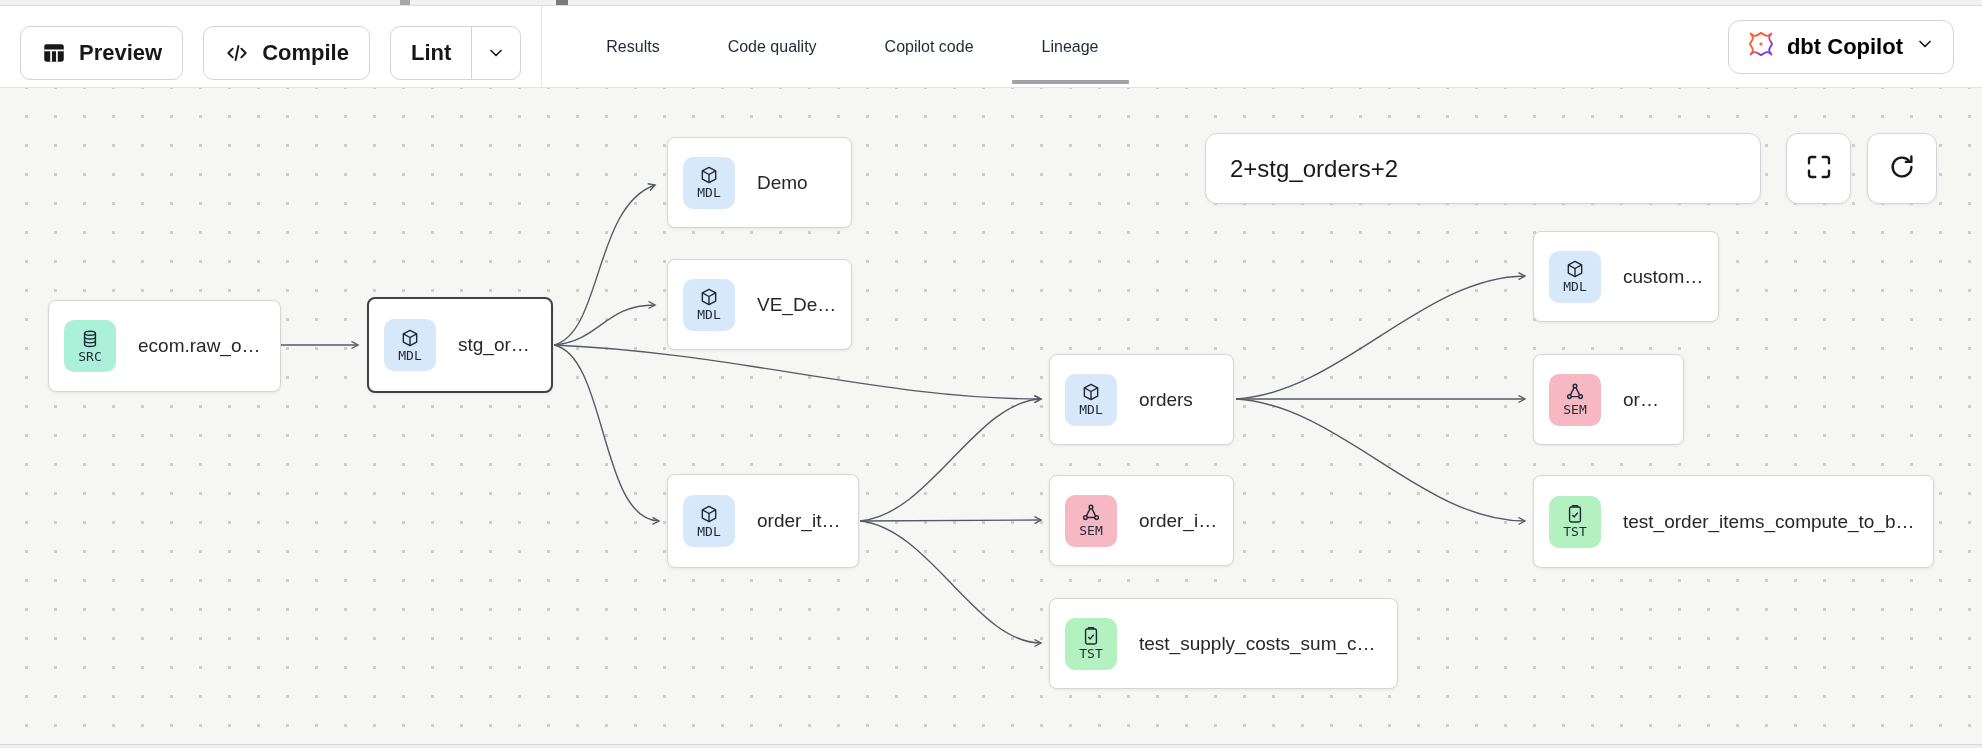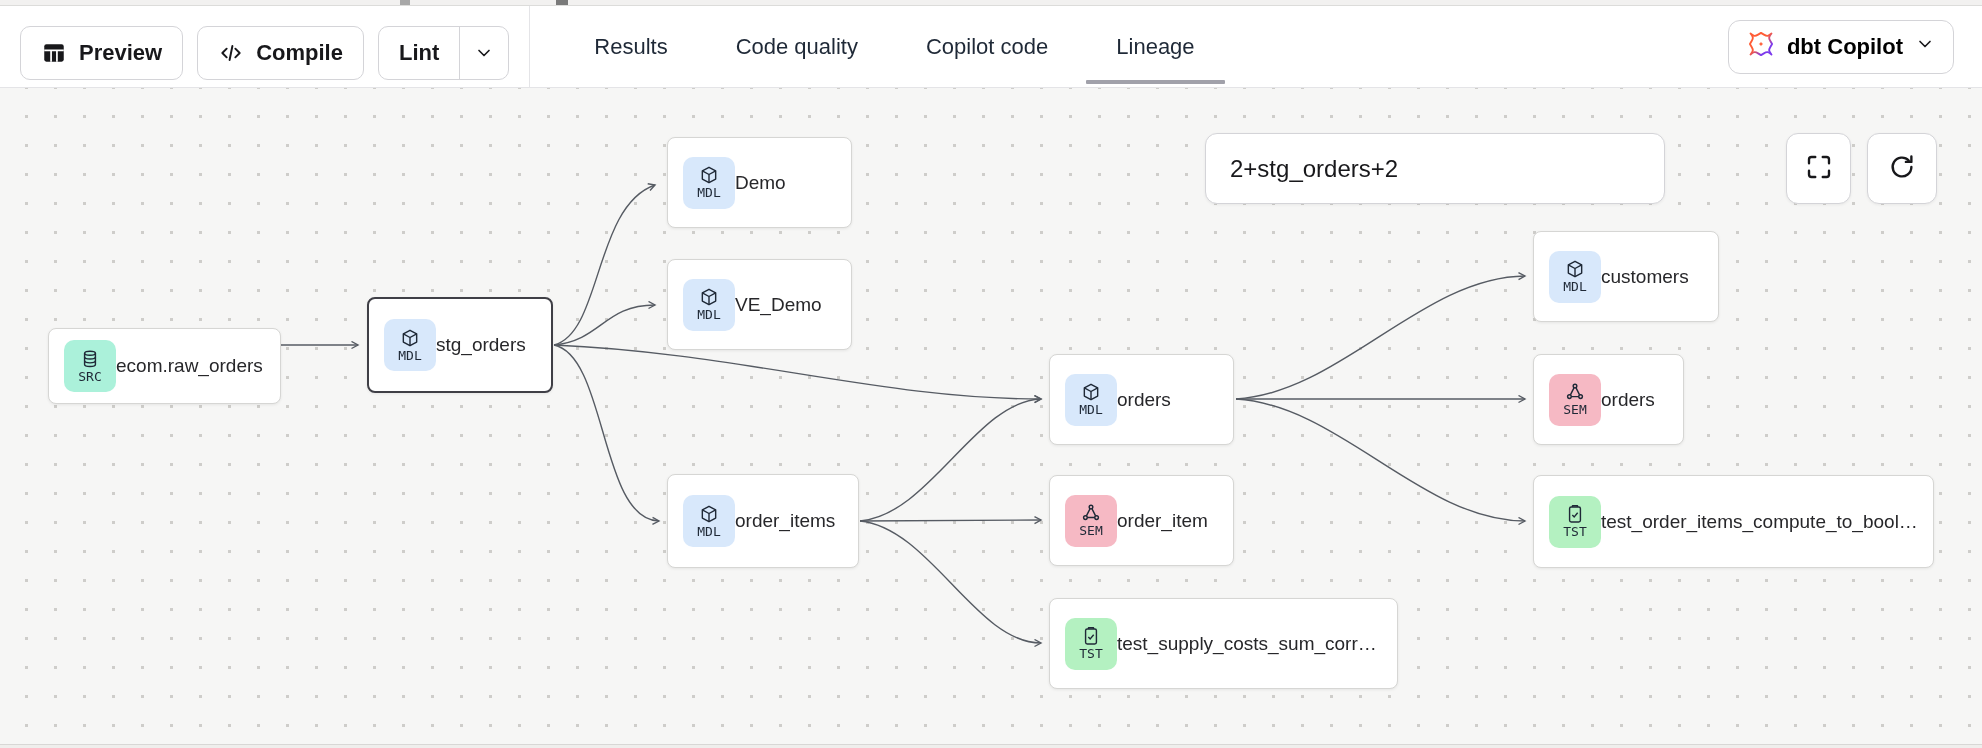--- a/index.html
+++ b/index.html
@@ -14,55 +14,55 @@
 
   
   .header { position:absolute; left:0; top:6px; width:1982px; height:82px;
     background:#fff; border-bottom:1px solid #e4e4e7; display:flex; align-items:center; }
   .btn { display:flex; align-items:center; height:54px; background:#fff;
     border:1px solid #d4d4d8; border-radius:10px; cursor:pointer;
     font-size:22px; font-weight:600; color:#18181b; }
   .btn .seg { display:flex; align-items:center; gap:12px; padding:0 20px; height:100%; }
   .btn .seg.caret { padding:0 14px; border-left:1px solid #d4d4d8; }
   .btn svg { display:block; }
-  .toolbar-left { display:flex; gap:14px; margin-left:20px;margin-top:12px; }
+  .toolbar-left { display:flex; gap:20px; margin-left:20px;margin-top:12px; }
   .vdivider { width:1px; height:82px; background:#e4e4e7; margin-left:20px; }
 
   .tabs { display:flex; align-items:center; gap:60px; margin-left:60px; height:100%; }
   .tab { position:relative; height:100%; display:flex; align-items:center;
-    font-size:22px; font-weight:500; color:#1f2937; cursor:pointer; padding:16px 4px; }
+    font-size:16px; font-weight:500; color:#1f2937; cursor:pointer; padding:16px 4px; }
   .tab.active::after { content:""; position:absolute; left:-26px; right:-26px; bottom:3px;
     height:4px; background:#a1a1aa; border-radius:1px; }
 
   .copilot { margin-left:auto; margin-right:28px; display:flex; align-items:center; gap:12px;
     height:54px; padding:12px 18px; border:1px solid #d4d4d8; border-radius:12px;
     font-size:22px; font-weight:600; background:#fff; cursor:pointer; }
 
   
   .canvas { position:absolute; left:0; top:88px; width:1982px; height:656px;
     background-color:#f6f6f5;
     background-image:radial-gradient(circle, #cecdca 1.6px, transparent 1.8px);
     background-size:29px 29px; background-position:12px 14px; }
 
   #edges-svg { position:absolute; left:0; top:0; width:1982px; height:656px; }
 
   .node { position:absolute; background:#fff; border:1px solid #d6d6d4; border-radius:8px;
-    box-shadow:0 1px 3px rgba(0,0,0,0.07); display:flex; align-items:center; 
+    box-shadow:0 1px 3px rgba(0,0,0,0.07); display:flex; align-items:center; gap:22px;
     padding-left:15px; cursor:pointer; }
   .node.selected { border:2px solid #3f3f46; }
   .badge { width:52px; height:52px; border-radius:10px; display:flex; flex-direction:column;
     align-items:center; justify-content:center; gap:0; flex:0 0 auto; }
   .badge svg { display:block; }
   .badge-label { font-family:"DejaVu Sans Mono", monospace; font-size:13px; font-weight:500;
     color:#1f2937; line-height:15px; letter-spacing:0; }
   .node-label { font-size:19px; color:#27272a; white-space:nowrap; overflow:hidden;
     text-overflow:ellipsis; padding-right:14px; }
 
   
-  .selector-group { position:absolute; left:1205px; top:45px; width:460px; height:71px;
+  .selector-group { position:absolute; left:1205px; top:45px; width:556px; height:71px;
     background:#fff; border:1px solid #d4d4d8; border-radius:12px;
     box-shadow:0 1px 3px rgba(0,0,0,0.06); display:flex; align-items:stretch; }
   .selector-input { flex:1 1 auto; border:none; outline:none; background:transparent;
     font-family:"Liberation Sans", sans-serif; font-size:24px; color:#18181b;
     padding:0 24px; border-radius:12px 0 0 12px; min-width:0; }
   .update-graph-btn { flex:0 0 206px; border:none; border-left:1px solid #d4d4d8;
     background:transparent; font-family:"Liberation Sans", sans-serif; font-size:24px;
     font-weight:600; color:#18181b; cursor:pointer; border-radius:0 12px 12px 0; }
   .icon-btn { position:absolute; top:45px; height:71px; background:#fff;
     border:1px solid #d4d4d8; border-radius:12px; box-shadow:0 1px 3px rgba(0,0,0,0.06);
@@ -205,21 +205,21 @@
   <button class="icon-btn refresh">
     <span>
       <svg width="30" height="30" viewBox="0 0 24 24" fill="none" stroke="#18181b" stroke-width="1.9" stroke-linecap="round" stroke-linejoin="round">
         <path d="M19.5 12a7.5 7.5 0 1 1-2.1-5.2"></path>
           <polyline points="19.5 3.5 19.5 7.9 15.1 7.9"></polyline>
       </svg>
     </span>
   </button>
 
   <div id="nodes">
-      <div class="node" style="left: 48px; top: 212px; width: 233px; height: 76px; margin-top: 28px;">
+      <div class="node" style="left: 48px; top: 212px; width: 233px; height: 92px;">
     <span class="badge" style="background: rgb(171, 241, 218);">
       <span class="badge-icon">
             <svg width="20" height="20" viewBox="0 0 24 24" fill="none" stroke="#1f2937" stroke-width="1.7">
               <ellipse cx="12" cy="5" rx="6.5" ry="2.4"></ellipse>
               <path d="M5.5 5v4.6c0 1.3 2.9 2.4 6.5 2.4s6.5-1.1 6.5-2.4V5"></path>
               <path d="M5.5 9.6v4.6c0 1.3 2.9 2.4 6.5 2.4s6.5-1.1 6.5-2.4V9.6"></path>
               <path d="M5.5 14.2v4.4c0 1.3 2.9 2.4 6.5 2.4s6.5-1.1 6.5-2.4v-4.4"></path>
             </svg>
           </span>
       <span class="badge-label">SRC</span>

